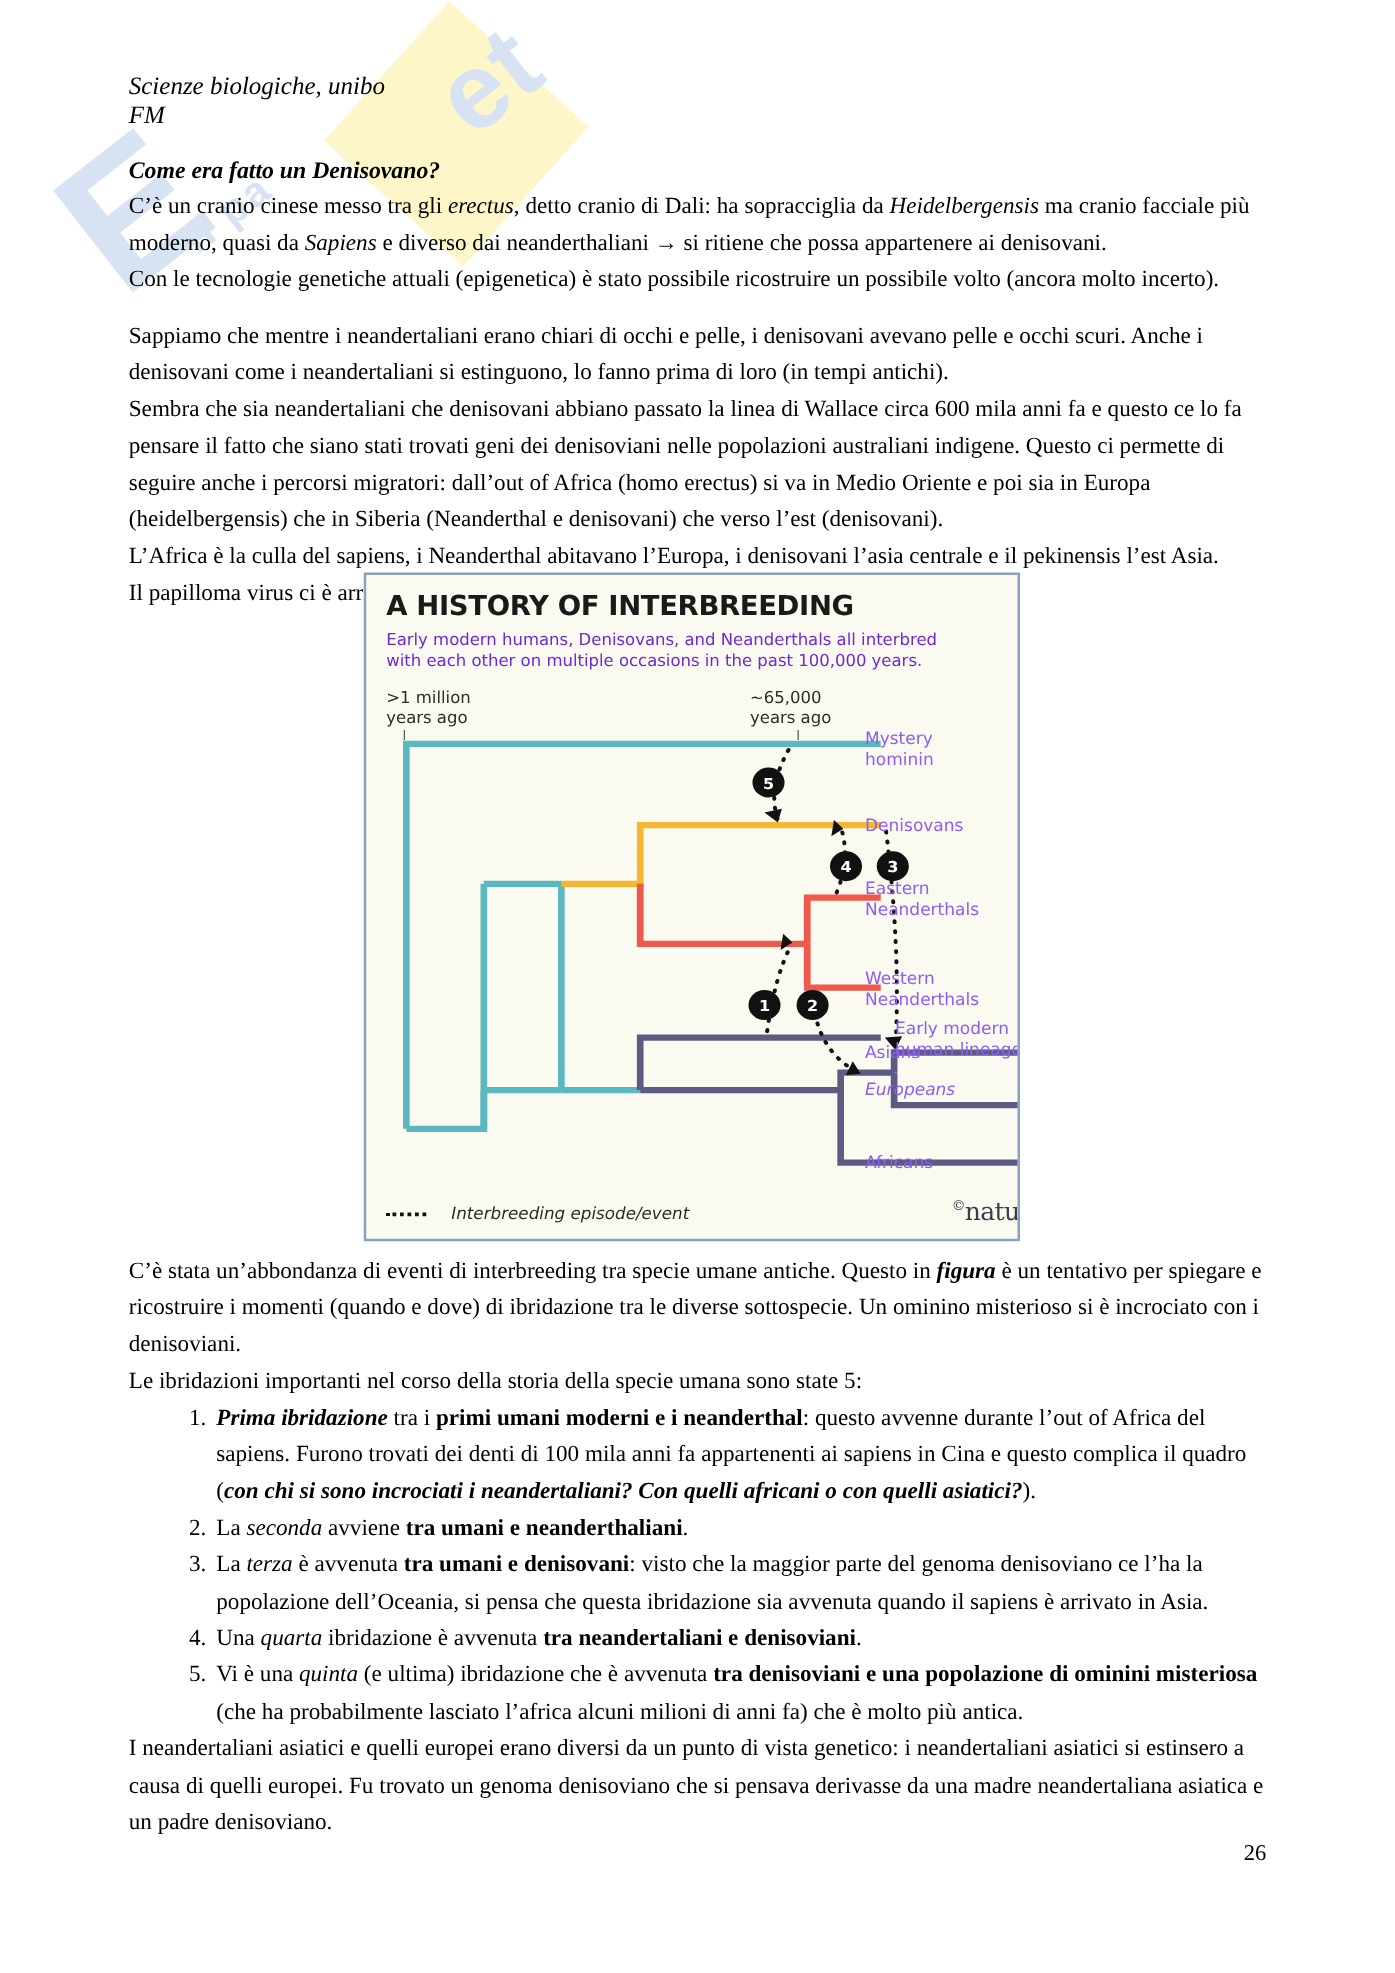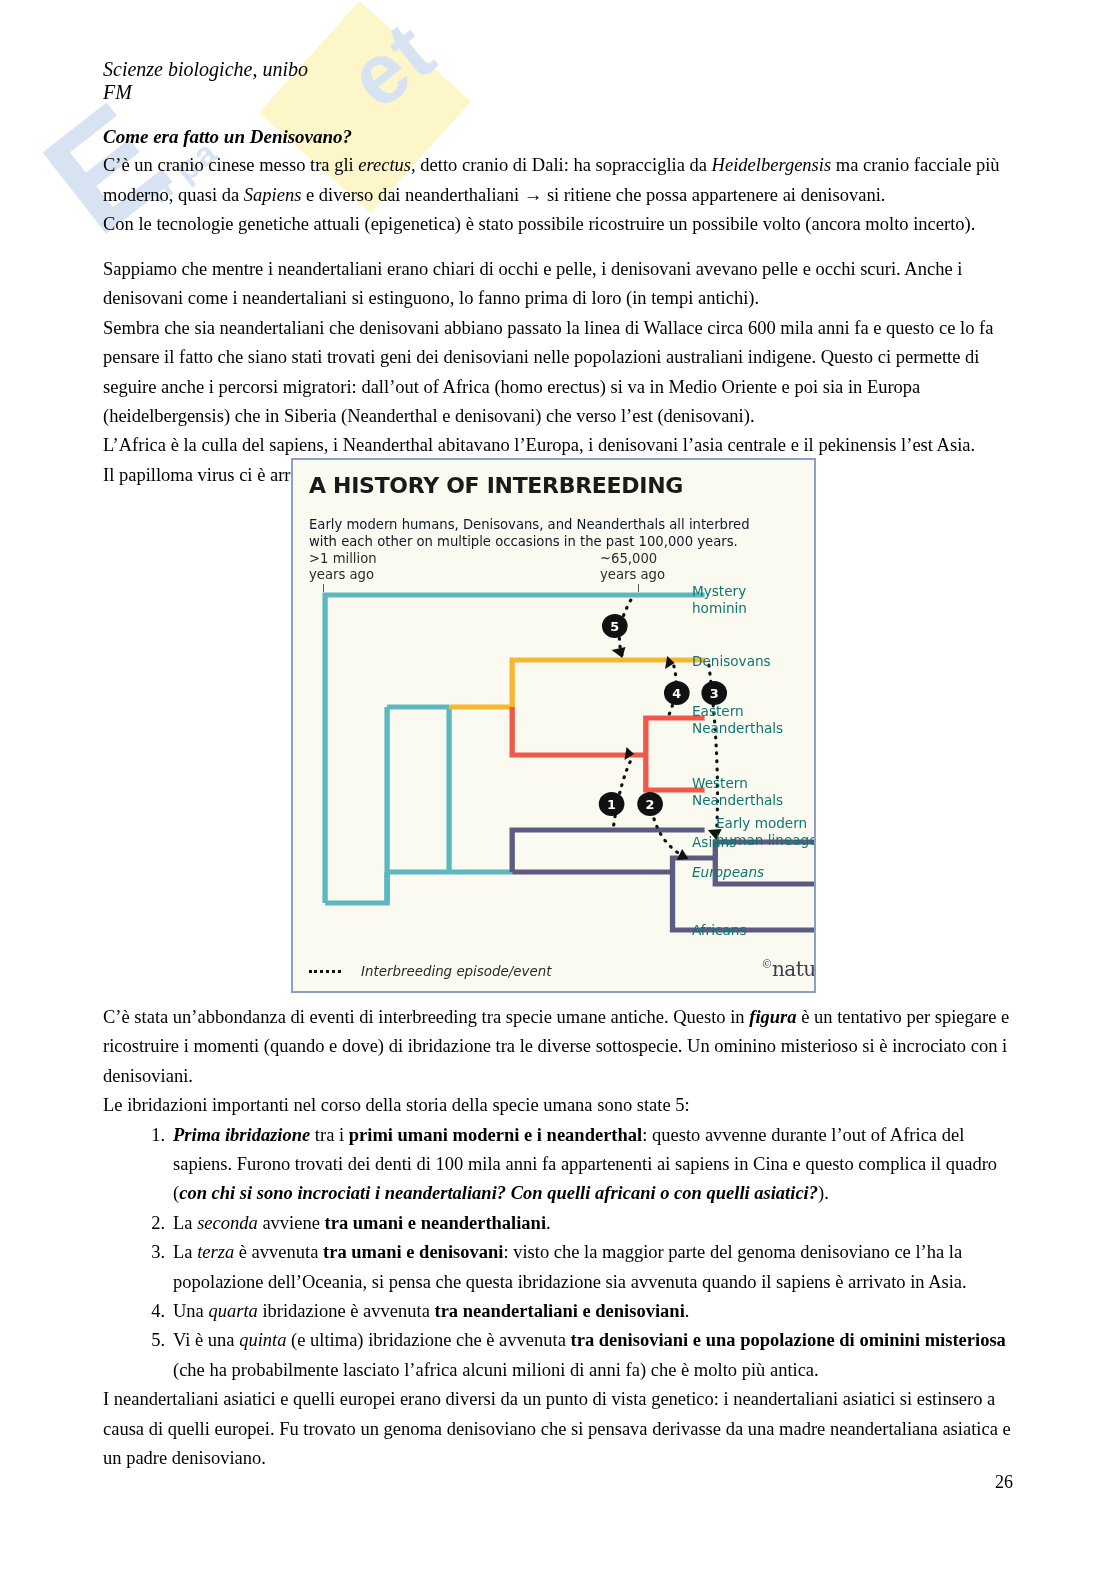--- a/index.html
+++ b/index.html
@@ -138,22 +138,21 @@
     color: #1a1a1a;
     font-family: "DejaVu Sans", sans-serif;
   }
   .fig-sub {
     position: absolute;
     left: 16px;
     top: 44px;
     width: 470px;
     font-size: 13.2px;
     line-height: 17px;
-    color: #0f172a;
-    margin-top: 12px;
+    color: #6d28d9;
   }
   .axis-label {
     position: absolute;
     font-size: 13.2px;
     line-height: 16px;
     color: #2b2b2b;
     white-space: pre-line;
   }
   .axis-left { left: 16px; top: 91px; }
   .axis-right { left: 307px; top: 91px; }
@@ -164,21 +163,21 @@
     background: #555;
   }
   .tick-left { left: 30px; top: 124px; }
   .tick-right { left: 345px; top: 124px; }
 
   .taxon {
     position: absolute;
     left: 399px;
     font-size: 13.6px;
     line-height: 16.5px;
-    color: #0f766e;
+    color: #8b5cf6;
     white-space: pre-line;
   }
 
   .legend {
     position: absolute;
     left: 16px;
     bottom: 12px;
     display: flex;
     align-items: center;
     gap: 20px;

